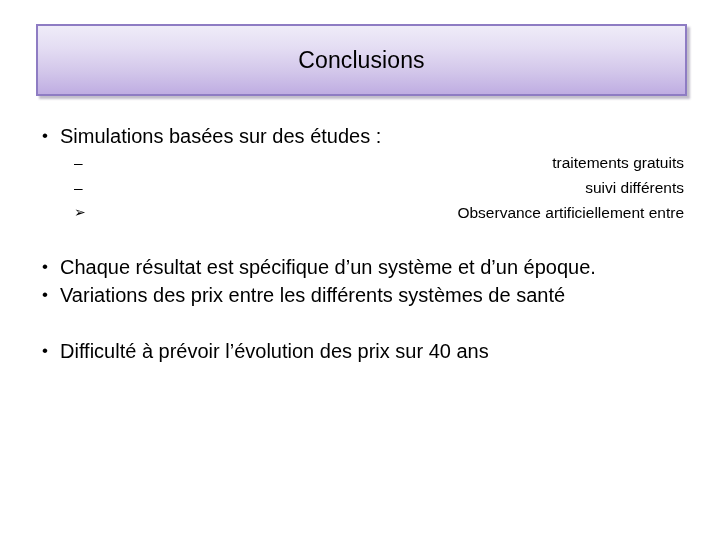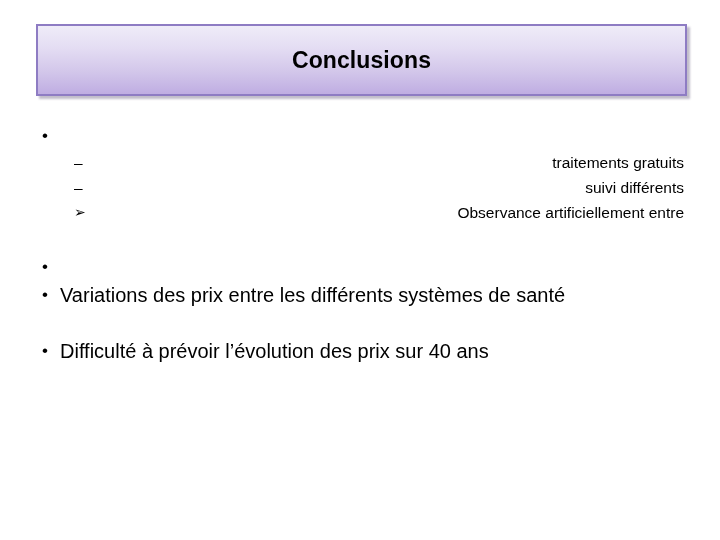--- a/index.html
+++ b/index.html
@@ -33,21 +33,21 @@
     box-shadow: 3px 3px 2px rgba(120, 110, 140, 0.45);
     display: flex;
     flex-direction: column;
     align-items: center;
     justify-content: center;
   }
 
   .title-line {
     font-size: 23px;
     line-height: 31px;
-    font-weight: 700;
+    font-weight: 400;
     color: #000000;
     text-align: center;
     letter-spacing: 0.1px;
     white-space: nowrap;
   }
 
   
   .body {
     position: absolute;
     left: 36px;
@@ -111,36 +111,38 @@
 
 <div class="slide">
 
   <div class="title-box">
     <div class="title-line">Conclusions</div>
   </div>
 
   <div class="body">
       <div class="bullet-row lvl1">
         <span class="marker">•</span>
+        <span class="text">Simulations basées sur des études :</span>
       </div>
       <div class="bullet-row lvl2">
         <span class="marker">–</span>
         <span class="text">traitements gratuits</span>
       </div>
       <div class="bullet-row lvl2">
         <span class="marker">–</span>
         <span class="text">suivi différents</span>
       </div>
       <div class="bullet-row lvl2">
         <span class="marker arrow">➢</span>
         <span class="text">Observance artificiellement entre</span>
       </div>
       <div class="gap-line"></div>
       <div class="bullet-row lvl1">
         <span class="marker">•</span>
+        <span class="text">Chaque résultat est spécifique d’un système et d’un époque.</span>
       </div>
       <div class="bullet-row lvl1">
         <span class="marker">•</span>
         <span class="text">Variations des prix entre les différents systèmes de santé</span>
       </div>
       <div class="gap-line"></div>
       <div class="bullet-row lvl1">
         <span class="marker">•</span>
         <span class="text">Difficulté à prévoir l’évolution des prix sur 40 ans</span>
       </div>

